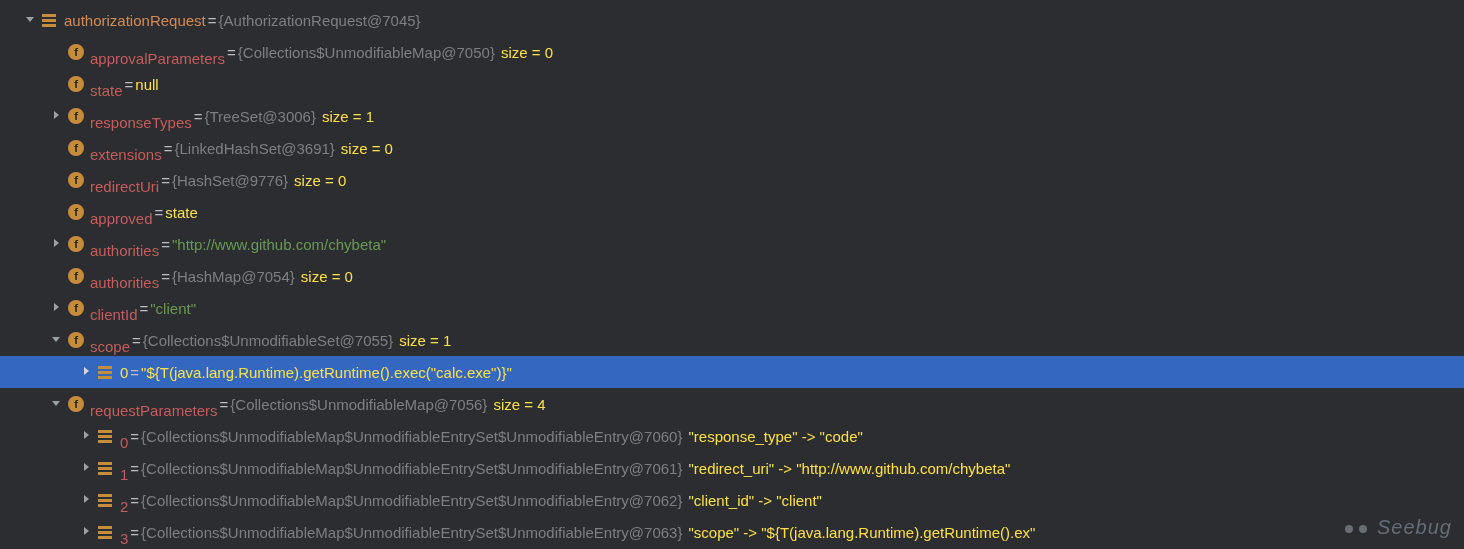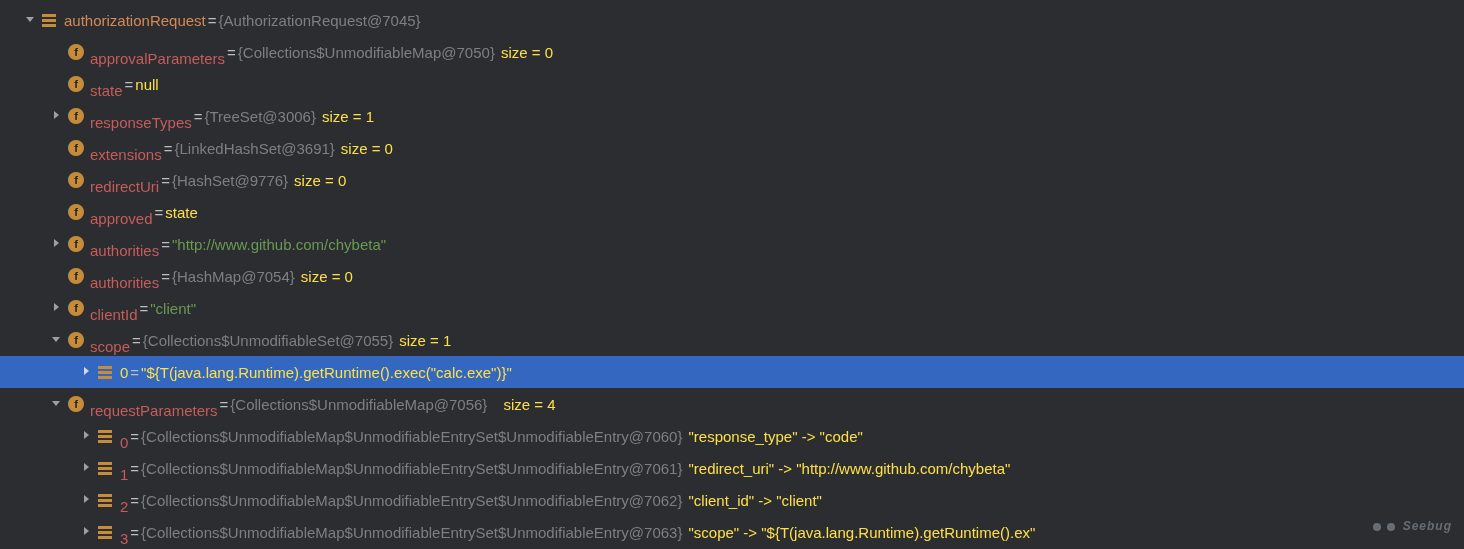--- a/index.html
+++ b/index.html
@@ -16,21 +16,21 @@
   .icon-obj span { display:block; height:3px; background:#c78c3a; width:14px; }
   .name-orange { color:#d68a55; }
   .name-red    { color:#c65c5c;margin-top:12px; }
   .type-gray   { color:#7d7f85; }
   .txt-plain   { color:#fde047; }
   .txt-green   { color:#6a9955; }
   .eq { color:#bcbec4; padding:0 2px; }
   .ind-0 { padding-left:22px; }
   .ind-1 { padding-left:48px; }
   .ind-2 { padding-left:78px; }
-  .watermark { position:absolute; right:12px; bottom:16px; color:#666d75; font-size:12px; letter-spacing:1px; pointer-events:none; font-style:italic;font-weight:bold; }
+  .watermark { position:absolute; right:12px; bottom:10px; color:#666d75; font-size:20px; letter-spacing:1px; pointer-events:none; font-style:italic; }
   .watermark .dot { display:inline-block; width:8px; height:8px; background:#666d75; border-radius:50%; margin:0 3px; vertical-align:middle; }
 </style>
 </head>
 <body>
 
 <div class="tree">
 
   <div class="row ind-0">
     <span class="arrow">
       <svg viewBox="0 0 10 10">
@@ -179,21 +179,21 @@
       <svg viewBox="0 0 10 10">
           <path d="M1 3 L5 8 L9 3 Z" fill="#9aa0a6"></path>
         </svg>
     </span>
     <span class="icon">
         <span class="icon-f">f</span>
       </span>
     <span class="name-red">requestParameters</span>
     <span class="eq"> = </span>
     <span class="type-gray">{Collections$UnmodifiableMap@7056}</span>
-    <span class="txt-plain" style="padding-left:16px">size = 4</span>
+    <span class="txt-plain" style="padding-left:6px">size = 4</span>
   </div>
 
   <div id="rp-container">
       <div class="row ind-2">
         <span class="arrow"><svg viewBox="0 0 10 10">
             <path d="M3 1 L8 5 L3 9 Z" fill="#9aa0a6"></path>
           </svg></span>
         <span class="icon">
           <span class="icon-obj">
             <span></span>

